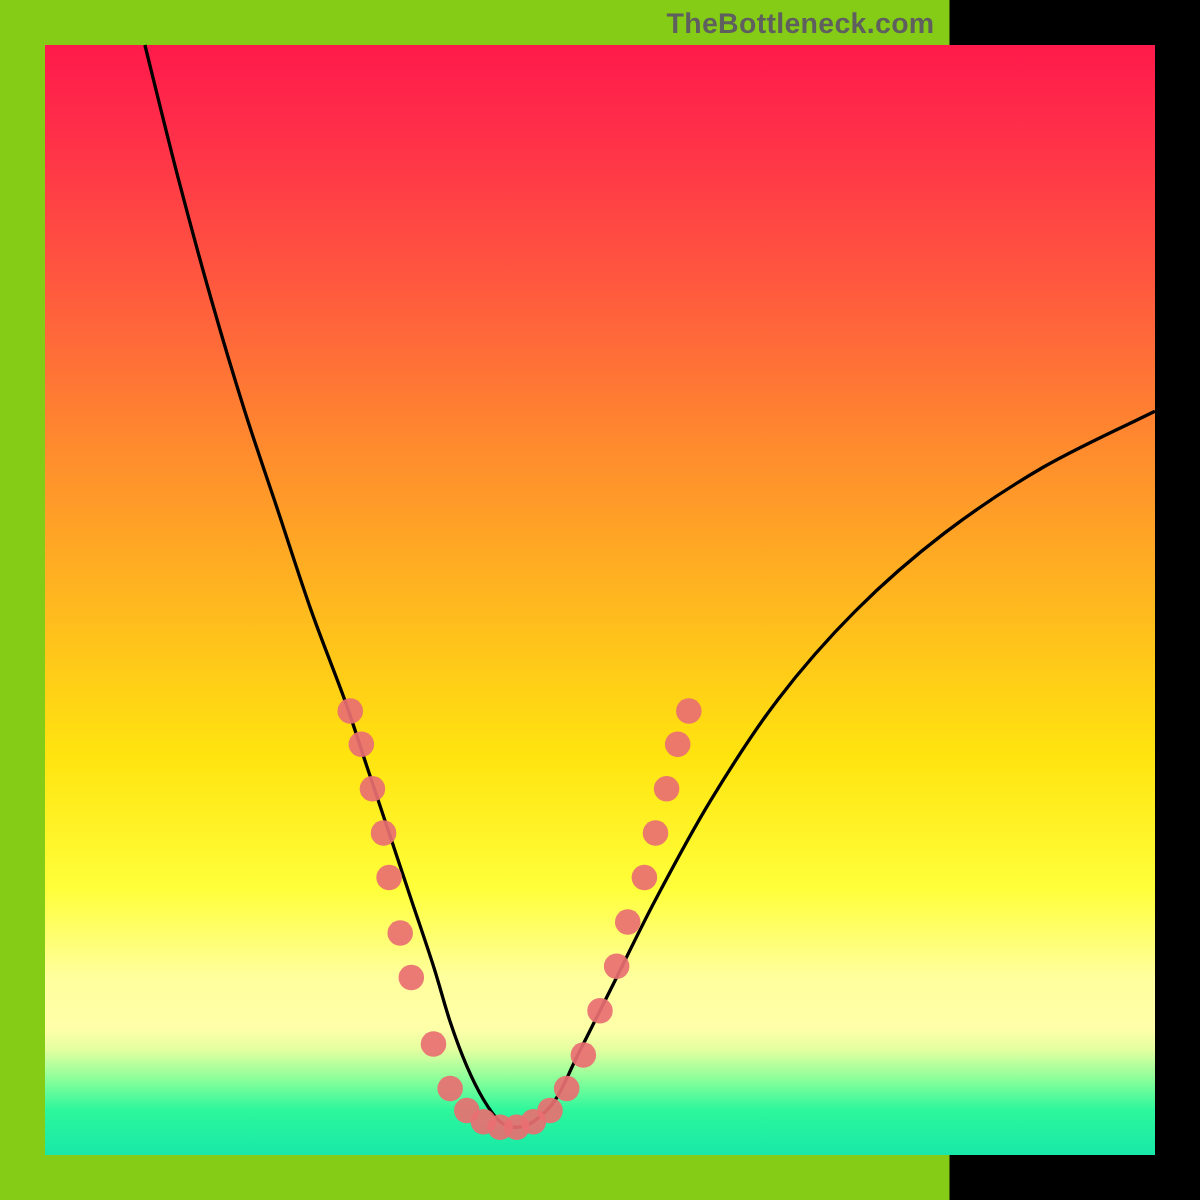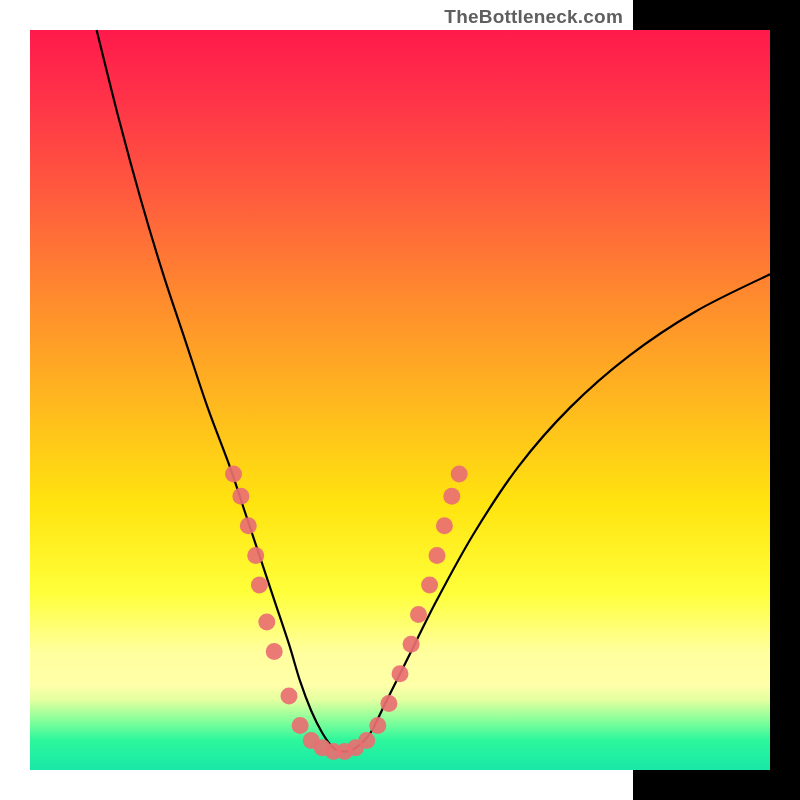--- a/index.html
+++ b/index.html
@@ -10,21 +10,21 @@
     overflow: hidden;
     background: #000;
     font-family: Arial, Helvetica, sans-serif;
   }
   .frame {
     position: absolute;
     left: 0;
     top: 0;
     width: 633px;
     height: 800px;
-    background: #ffffff;
+    background: #84cc16;
   }
   .plot {
     position: absolute;
     left: 30px;
     top: 30px;
     width: 740px;
     height: 740px;
     
     background: linear-gradient(
       to bottom,

